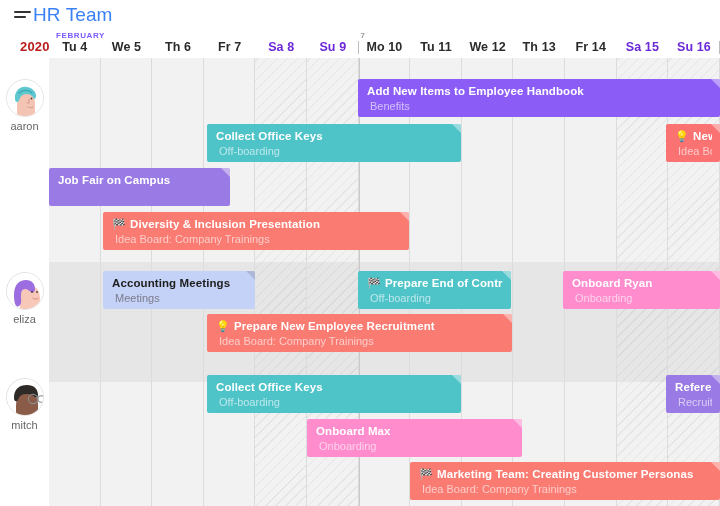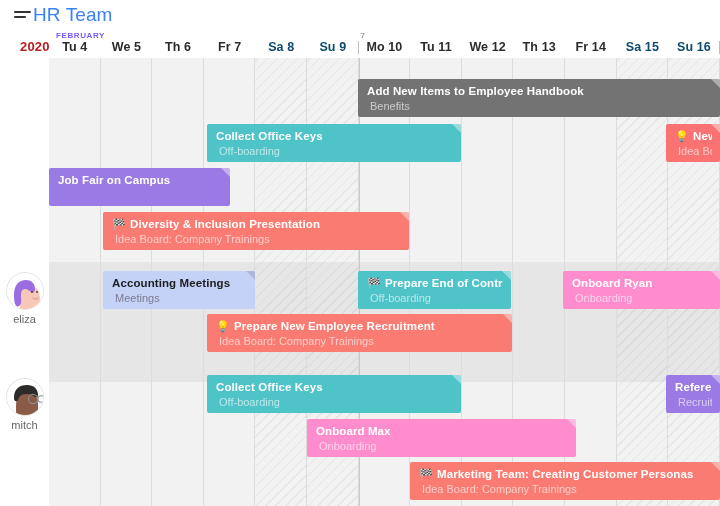--- a/index.html
+++ b/index.html
@@ -45,21 +45,21 @@
   .month-label {
     position: absolute; top: 1px;
     font-size: 8px; color: #7c5cff; font-weight: 700; letter-spacing: .6px;
   }
   .day-cell {
     position: absolute; top: 10px;
     text-align: center;
     font-size: 12.5px; font-weight: 700; color: #2b2b2b;
     letter-spacing: .1px;
   }
-  .day-cell.weekend { color: #0c4a6e; font-weight: 700; }
+  .day-cell.weekend { color: #6d28d9; font-weight: 700; }
   .week-tick {
     position: absolute; top: 11px; width: 1px; height: 13px; background: #bdbdbd;
   }
   .week-num {
     position: absolute; top: 1px;
     font-size: 8px; color: #9b9b9b; font-weight: 700;
   }
 
   
   #chart {
@@ -197,21 +197,21 @@
           <div class="col weekend" style="left: 258px; width: 51.6px;"></div>
           <div class="col weekstart" style="left: 309.6px; width: 51.6px;"></div>
           <div class="col" style="left: 361.2px; width: 51.6px;"></div>
           <div class="col" style="left: 412.8px; width: 51.6px;"></div>
           <div class="col" style="left: 464.4px; width: 51.6px;"></div>
           <div class="col" style="left: 516px; width: 51.6px;"></div>
           <div class="col weekend" style="left: 567.6px; width: 51.6px;"></div>
           <div class="col weekend" style="left: 619.2px; width: 51.6px;"></div>
         </div>
       <div id="tasks">
-          <div class="task" style="left: 309px; top: 21px; width: 362px; height: 38px; background: #737373;">
+          <div class="task" style="left: 309px; top: 21px; width: 362px; height: 38px; background: #8b5cf6;">
             <div class="tl">Add New Items to Employee Handbook</div>
             <div class="ts">Benefits</div>
             <span class="corner"></span>
           </div>
           <div class="task" style="left: 158px; top: 66px; width: 254px; height: 38px; background: rgb(78, 195, 200);">
             <div class="tl">Collect Office Keys</div>
             <div class="ts">Off-boarding</div>
             <span class="corner"></span>
           </div>
           <div class="task hasicon" style="left: 617px; top: 66px; width: 54px; height: 38px; background: rgb(250, 114, 114);">
@@ -255,34 +255,48 @@
           <div class="task" style="left: 158px; top: 317px; width: 254px; height: 38px; background: rgb(78, 195, 200);">
             <div class="tl">Collect Office Keys</div>
             <div class="ts">Off-boarding</div>
             <span class="corner"></span>
           </div>
           <div class="task" style="left: 617px; top: 317px; width: 54px; height: 38px; background: rgb(154, 122, 228);">
             <div class="tl">Referenc</div>
             <div class="ts">Recruitm</div>
             <span class="corner"></span>
           </div>
-          <div class="task" style="left: 258px; top: 361px; width: 269px; height: 38px; background: rgb(255, 140, 205);">
+          <div class="task" style="left: 258px; top: 361px; width: 215px; height: 38px; background: rgb(255, 140, 205);">
             <div class="tl">Onboard Max</div>
             <div class="ts">Onboarding</div>
             <span class="corner"></span>
           </div>
           <div class="task hasicon" style="left: 361px; top: 404px; width: 310px; height: 38px; background: rgb(249, 123, 114);">
             <span class="ico">🏁</span>
             <div class="tl">Marketing Team: Creating Customer Personas</div>
             <div class="ts">Idea Board: Company Trainings</div>
             <span class="corner"></span>
           </div>
         </div>
     </div>
     <div id="sidebar">
+        <div class="person" style="top: 21px;">
+          <div class="avatar">
+            <svg viewBox="0 0 38 38">
+      <circle cx="19" cy="19" r="19" fill="#ffffff"></circle>
+      <path d="M10 26c0-8 3-13 9-13s9 4 9 11v12H10z" fill="#f3c3b3"></path>
+      <path d="M8 16c1-7 7-10 12-9 6 1 9 5 9 9 0 2-1 3-2 3-1-3-4-5-7-5-4 0-6 2-7 4-1 2-1 4-3 4-2 0-2-3-2-6z" fill="#5ec8d0"></path>
+      <path d="M12 13c3-3 9-4 13 0" stroke="#3aa7ae" stroke-width="1.2" fill="none" stroke-linecap="round"></path>
+      <path d="M22 19v4h-2" stroke="#cf9c8d" stroke-width="1" fill="none" stroke-linecap="round"></path>
+      <circle cx="24.5" cy="18.5" r="0.9" fill="#4a3a36"></circle>
+      <path d="M21 27c2 1 4 1 5 0" stroke="#cf9c8d" stroke-width="1" fill="none" stroke-linecap="round"></path>
+    </svg>
+          </div>
+          <div class="pname">aaron</div>
+        </div>
         <div class="person" style="top: 320px;">
           <div class="avatar">
             <svg viewBox="0 0 38 38">
     <circle cx="19" cy="19" r="19" fill="#ffffff"></circle>
     <path d="M9 27c0-9 4-14 11-14s11 5 11 13v12H9z" fill="#8a5c48"></path>
     <path d="M7 19C7 10 12 6 20 6c7 0 11 4 11 10 0 2-1 3-3 2-2-1-4-3-9-3-5 0-7 3-8 6-1 2-4 2-4-2z" fill="#2e2a28"></path>
     <circle cx="26" cy="20" r="4.6" fill="none" stroke="#8d8d8d" stroke-width="1.1"></circle>
     <circle cx="34.2" cy="20" r="3.2" fill="none" stroke="#8d8d8d" stroke-width="1.1"></circle>
     <path d="M30.6 20h0.6" stroke="#8d8d8d" stroke-width="1.1"></path>
   </svg>

